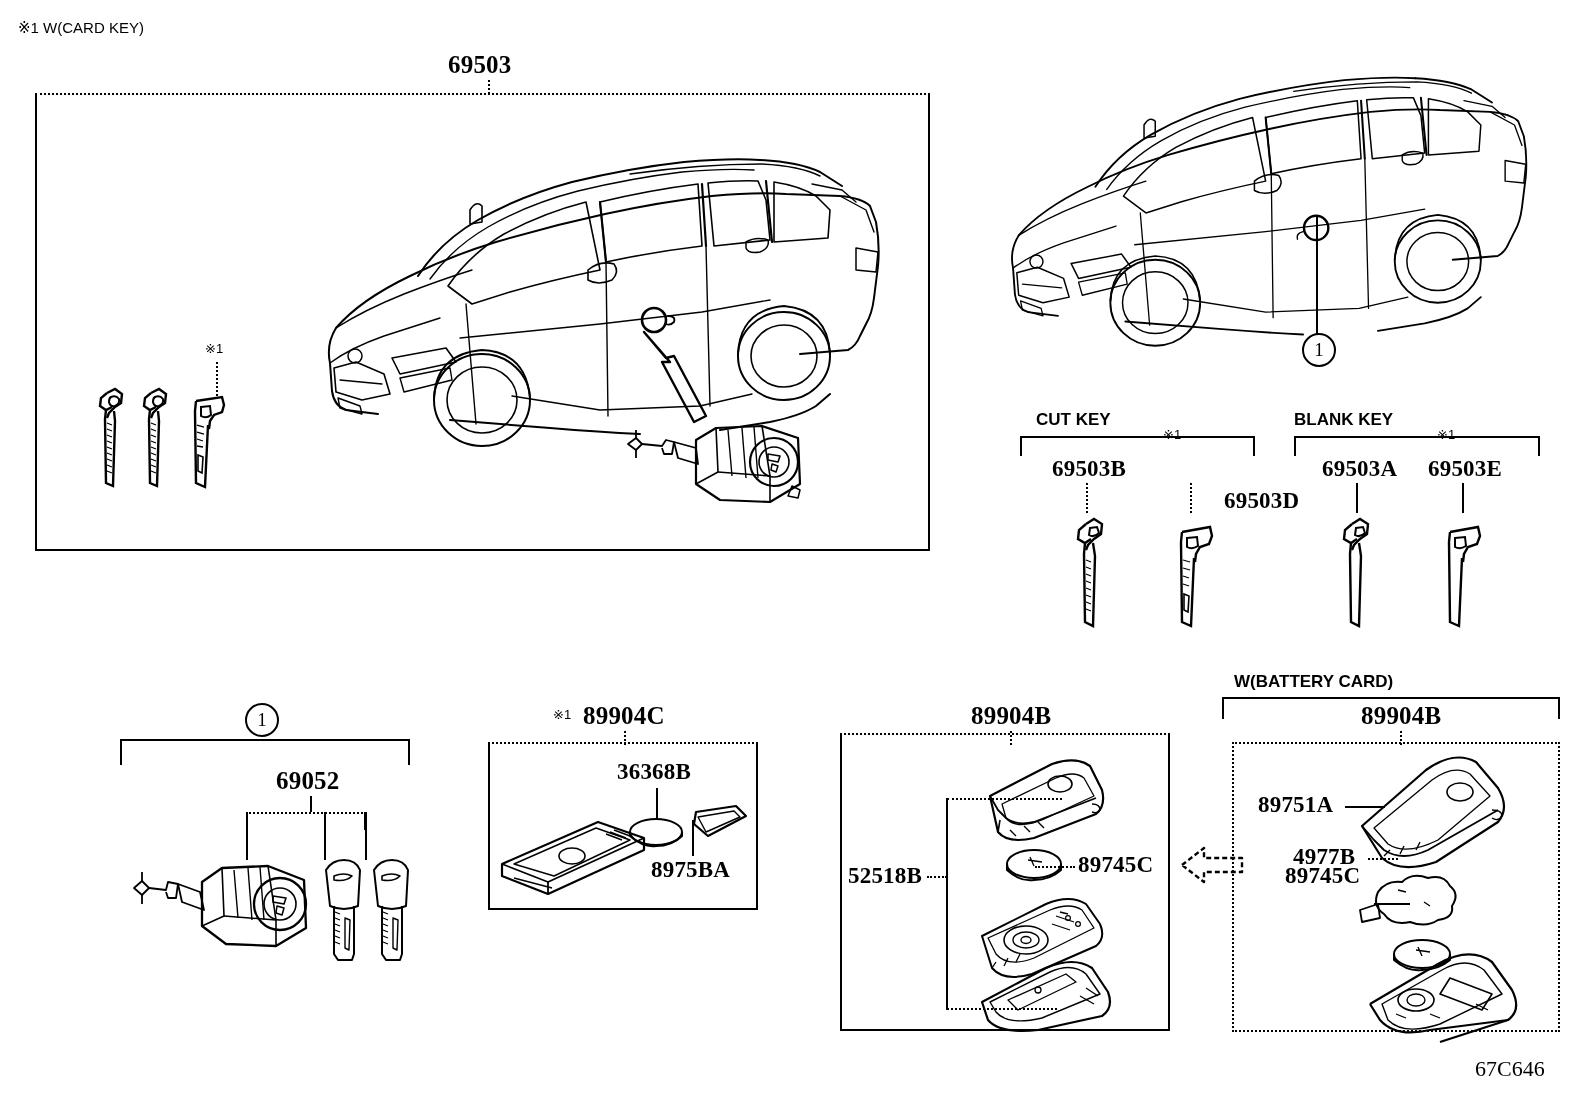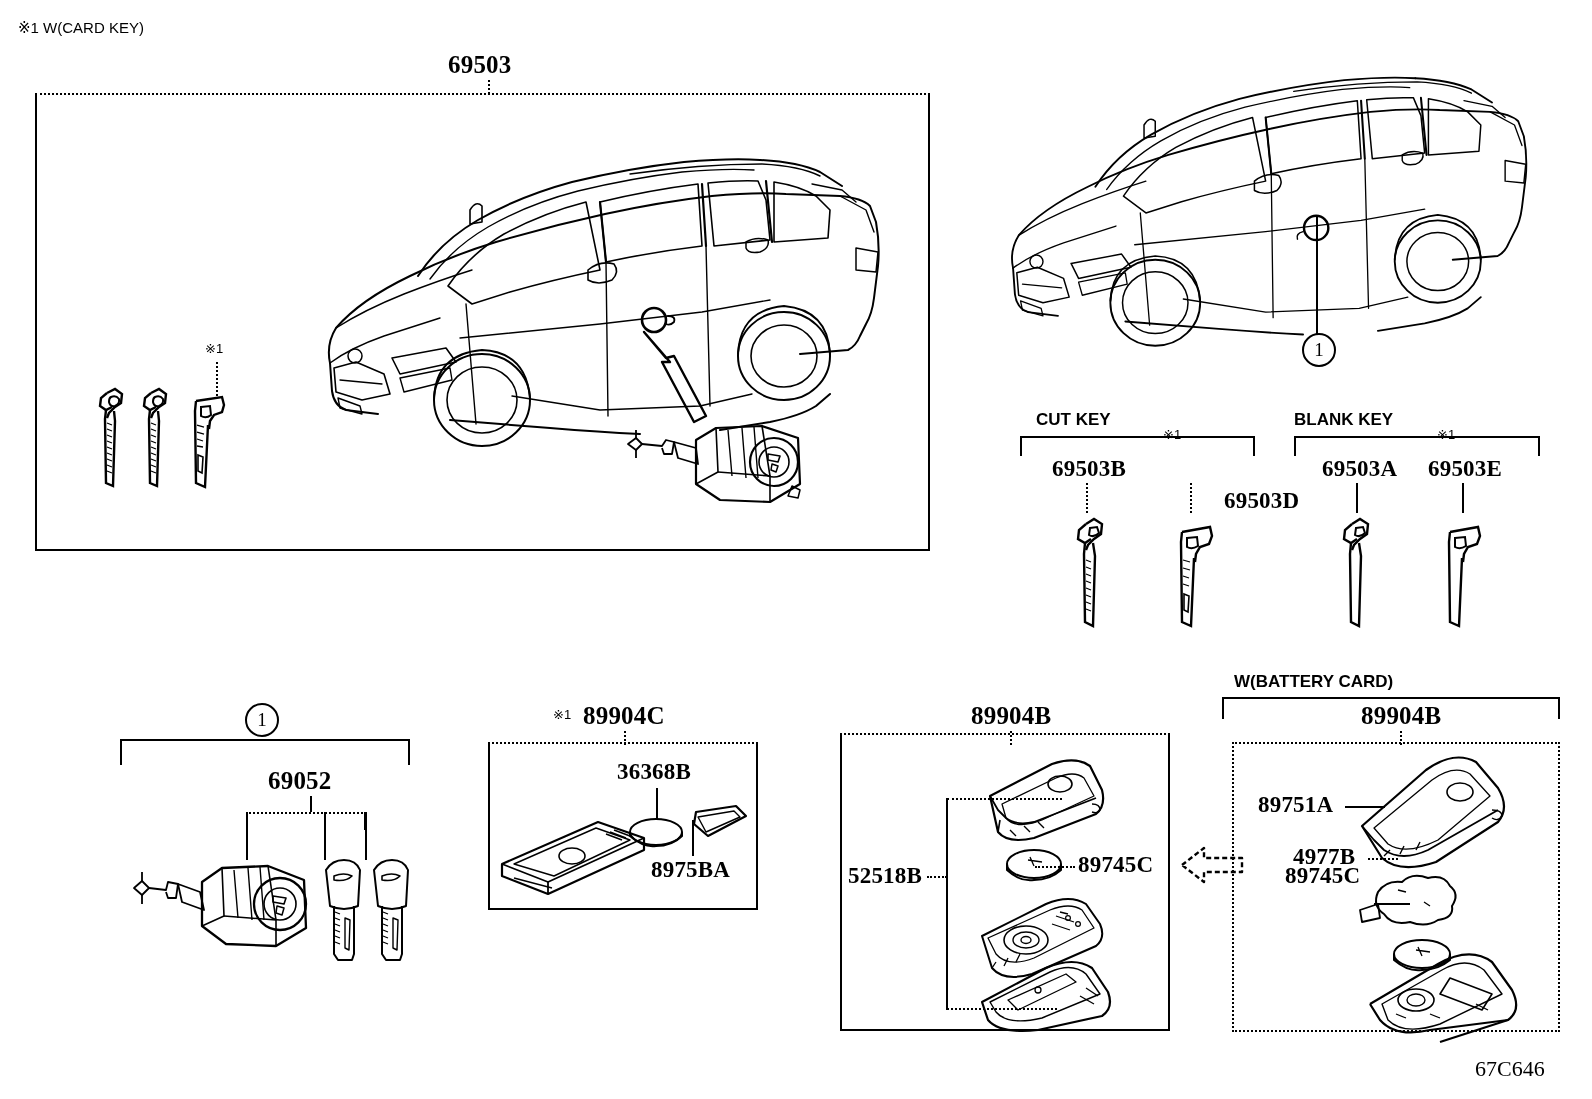--- a/index.html
+++ b/index.html
@@ -305,21 +305,21 @@
     <g transform="translate(372,0)">
       <path d="M22 20 L50 15 L52 24 L49 32 L40 35 L36 42 L35 50" stroke-width="2.4"></path>
       <path d="M22 20 L21 30 L22 110 L31 114 L34 46" stroke-width="2.4"></path>
       <path d="M27 26 L37 25 L38 34 Q32 38 27 35 Z" stroke-width="2"></path>
     </g>
   </svg>
 
   <div class="abs circnum" style="left:245px;top:703px;">1</div>
   <div class="abs bracket" style="left:120px;top:739px;width:290px;height:26px;"></div>
 
-  <div class="abs pn" style="left:268px;top:768px;text-align:center;">69052</div>
+  <div class="abs pn" style="left:276px;top:768px;text-align:center;">69052</div>
   <div class="abs vline" style="left:310px;top:796px;height:16px;"></div>
 
   <div class="abs bracket-dot" style="left:246px;top:812px;width:120px;height:18px;"></div>
   <div class="abs vline" style="left:246px;top:812px;height:48px;"></div>
   <div class="abs vline" style="left:324px;top:812px;height:48px;"></div>
   <div class="abs vline" style="left:365px;top:812px;height:48px;"></div>
 
   <svg class="abs" style="left:126px;top:830px;" width="290" height="130" viewBox="0 0 290 130" fill="none" stroke="#000" stroke-width="1.8" stroke-linejoin="round">
 
     <path d="M8 58 L16 51 L23 58 L16 65 Z" stroke-width="1.8"></path>

